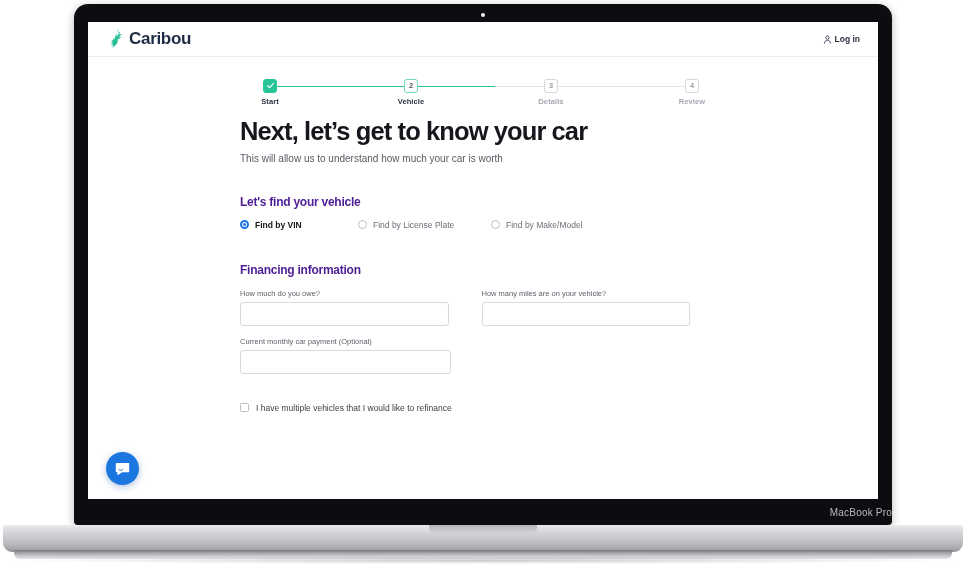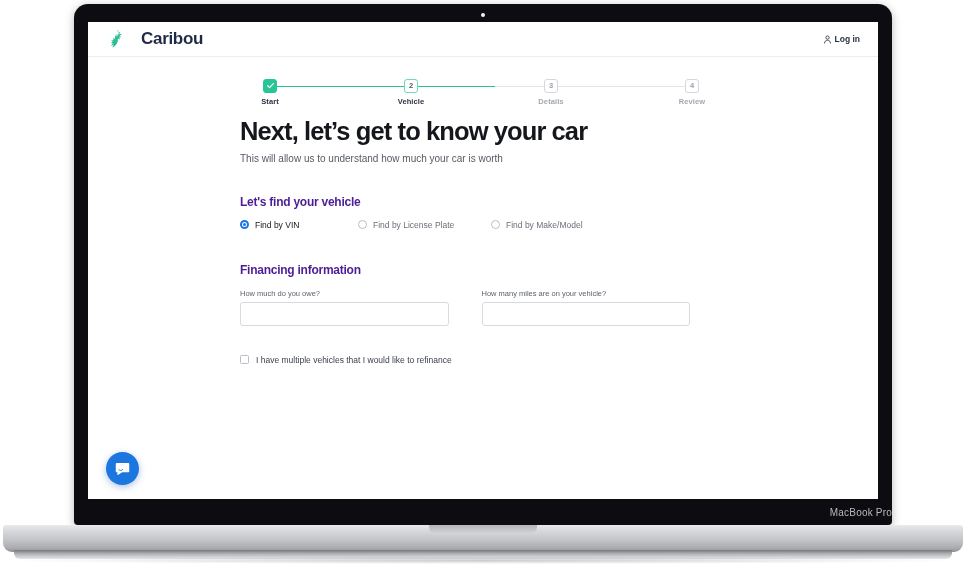--- a/index.html
+++ b/index.html
@@ -88,21 +88,21 @@
   
   #site-header {
     position: relative;
     height: 35px;
     border-bottom: 1px solid #eceef0;
     display: flex;
     align-items: center;
     padding: 0 20px;
     background: #fff;
   }
-  #brand-logo { display: flex; align-items: center; gap: 16px; }
+  #brand-logo { display: flex; align-items: center; gap: 4px; }
   #brand-mark { width: 17px; height: 20px; display: block; }
   #brand-name {
     font-size: 17px;
     font-weight: 700;
     color: #1f2a44;
     letter-spacing: -0.3px;
   }
   #login-button {
     position: absolute;
     right: 18px; top: 50%;
@@ -228,21 +228,21 @@
   }
   .radio-option.selected .radio-dot::after {
     content: "";
     position: absolute;
     left: 1.2px; top: 1.2px;
     width: 3.2px; height: 3.2px;
     border-radius: 50%;
     background: #1a73e8;
   }
   .radio-label { font-size: 8.5px; color: #6b7079; }
-  .radio-option.selected .radio-label { color: #15171c; font-weight: 400; }
+  .radio-option.selected .radio-label { color: #15171c; font-weight: 700; }
 
   
   .field-label {
     font-size: 7.5px;
     color: #5c626b;
     display: flex;
     align-items: center;
     gap: 3px;
   }
   .text-input {
@@ -447,20 +447,24 @@
             <div id="owe-field">
               <label class="field-label">How much do you owe?</label>
               <input class="text-input" type="text" value="" style="">
             </div>
             <div id="miles-field">
               <label class="field-label">How many miles are on your vehicle?</label>
               <input class="text-input" type="text" value="" style="">
             </div>
           </div>
 
+          <div id="monthly-field">
+            <label class="field-label">Current monthly car payment (Optional)</label>
+            <input class="text-input" type="text" value="" style="">
+          </div>
 
           <div id="multi-vehicle-row">
             <span id="multi-vehicle-box"></span>
             <span id="multi-vehicle-label">I have multiple vehicles that I would like to refinance</span>
           </div>
 
         </div>
 
 
         <div id="chat-launcher">

